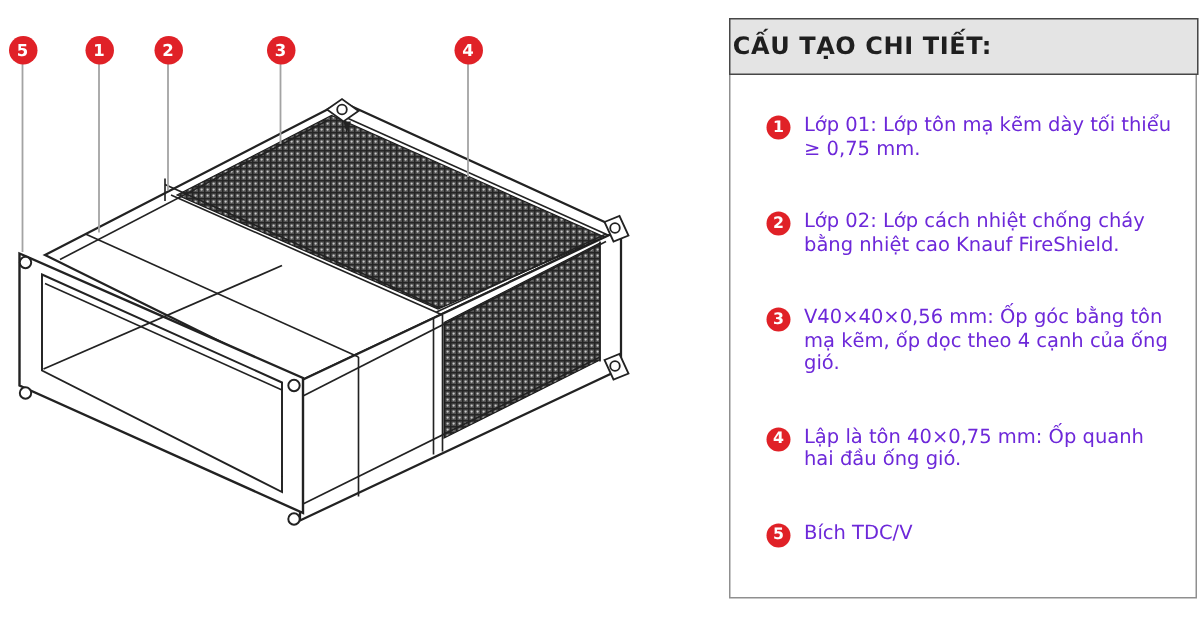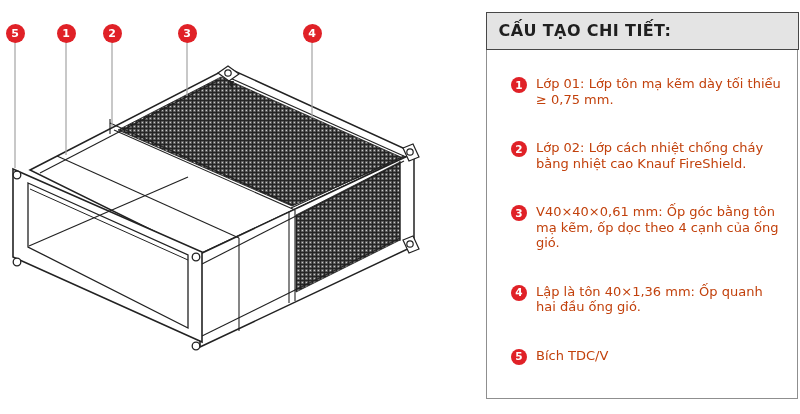--- a/index.html
+++ b/index.html
@@ -17,38 +17,38 @@
     box-sizing:border-box;
   }
   
   .legend{
     position:absolute;left:486px;top:12px;width:312px;height:387px;
     background:#fff;border:1.5px solid #8f8f8f;box-sizing:border-box;
   }
   .legend-header{
     position:absolute;left:-1.5px;top:-1.5px;right:-1.5px;height:38px;
     background:#e4e4e4;border:1.5px solid #474747;box-sizing:border-box;
-    display:flex;align-items:center;padding-left:12px;
+    display:flex;align-items:center;padding-left:2px;
     font-size:16px;font-weight:bold;color:#1f1f1f;letter-spacing:0.4px;
   }
   .legend-items{
     position:absolute;left:0;top:37px;right:0;bottom:0;
     padding:26px 16px 0 24px;box-sizing:border-box;
   }
   .legend-item{
     display:flex;align-items:flex-start;gap:9px;margin-bottom:33px;
   }
   .bullet{
     flex:0 0 auto;width:16px;height:16px;border-radius:50%;
     background:#e02127;color:#fff;font-size:10.5px;font-weight:bold;
     display:flex;align-items:center;justify-content:center;line-height:1;
     margin-top:1px;
   }
   .item-text{
-    font-size:13px;line-height:15.5px;color:#c2410c;
+    font-size:13px;line-height:15.5px;color:#6d28d9;
   }
 </style>
 </head>
 <body>
 
 <div class="stage">
 
   <div class="diagram">
     <svg width="480" height="414" viewBox="0 0 480 414">
       <defs>
@@ -142,25 +142,25 @@
       <div class="legend-item">
         <span class="bullet">1</span>
         <span class="item-text">Lớp 01: Lớp tôn mạ kẽm dày tối thiểu ≥ 0,75 mm.</span>
       </div>
       <div class="legend-item">
         <span class="bullet">2</span>
         <span class="item-text">Lớp 02: Lớp cách nhiệt chống cháy bằng nhiệt cao Knauf FireShield.</span>
       </div>
       <div class="legend-item">
         <span class="bullet">3</span>
-        <span class="item-text">V40×40×0,61 mm: Ốp góc bằng tôn mạ kẽm, ốp dọc theo 4 cạnh của ống gió.</span>
+        <span class="item-text">V40×40×0,56 mm: Ốp góc bằng tôn mạ kẽm, ốp dọc theo 4 cạnh của ống gió.</span>
       </div>
       <div class="legend-item">
         <span class="bullet">4</span>
-        <span class="item-text">Lập là tôn 40×1,36 mm: Ốp quanh hai đầu ống gió.</span>
+        <span class="item-text">Lập là tôn 40×0,75 mm: Ốp quanh hai đầu ống gió.</span>
       </div>
       <div class="legend-item">
         <span class="bullet">5</span>
         <span class="item-text">Bích TDC/V</span>
       </div>
     </div>
   </div>
 
 </div>
 

